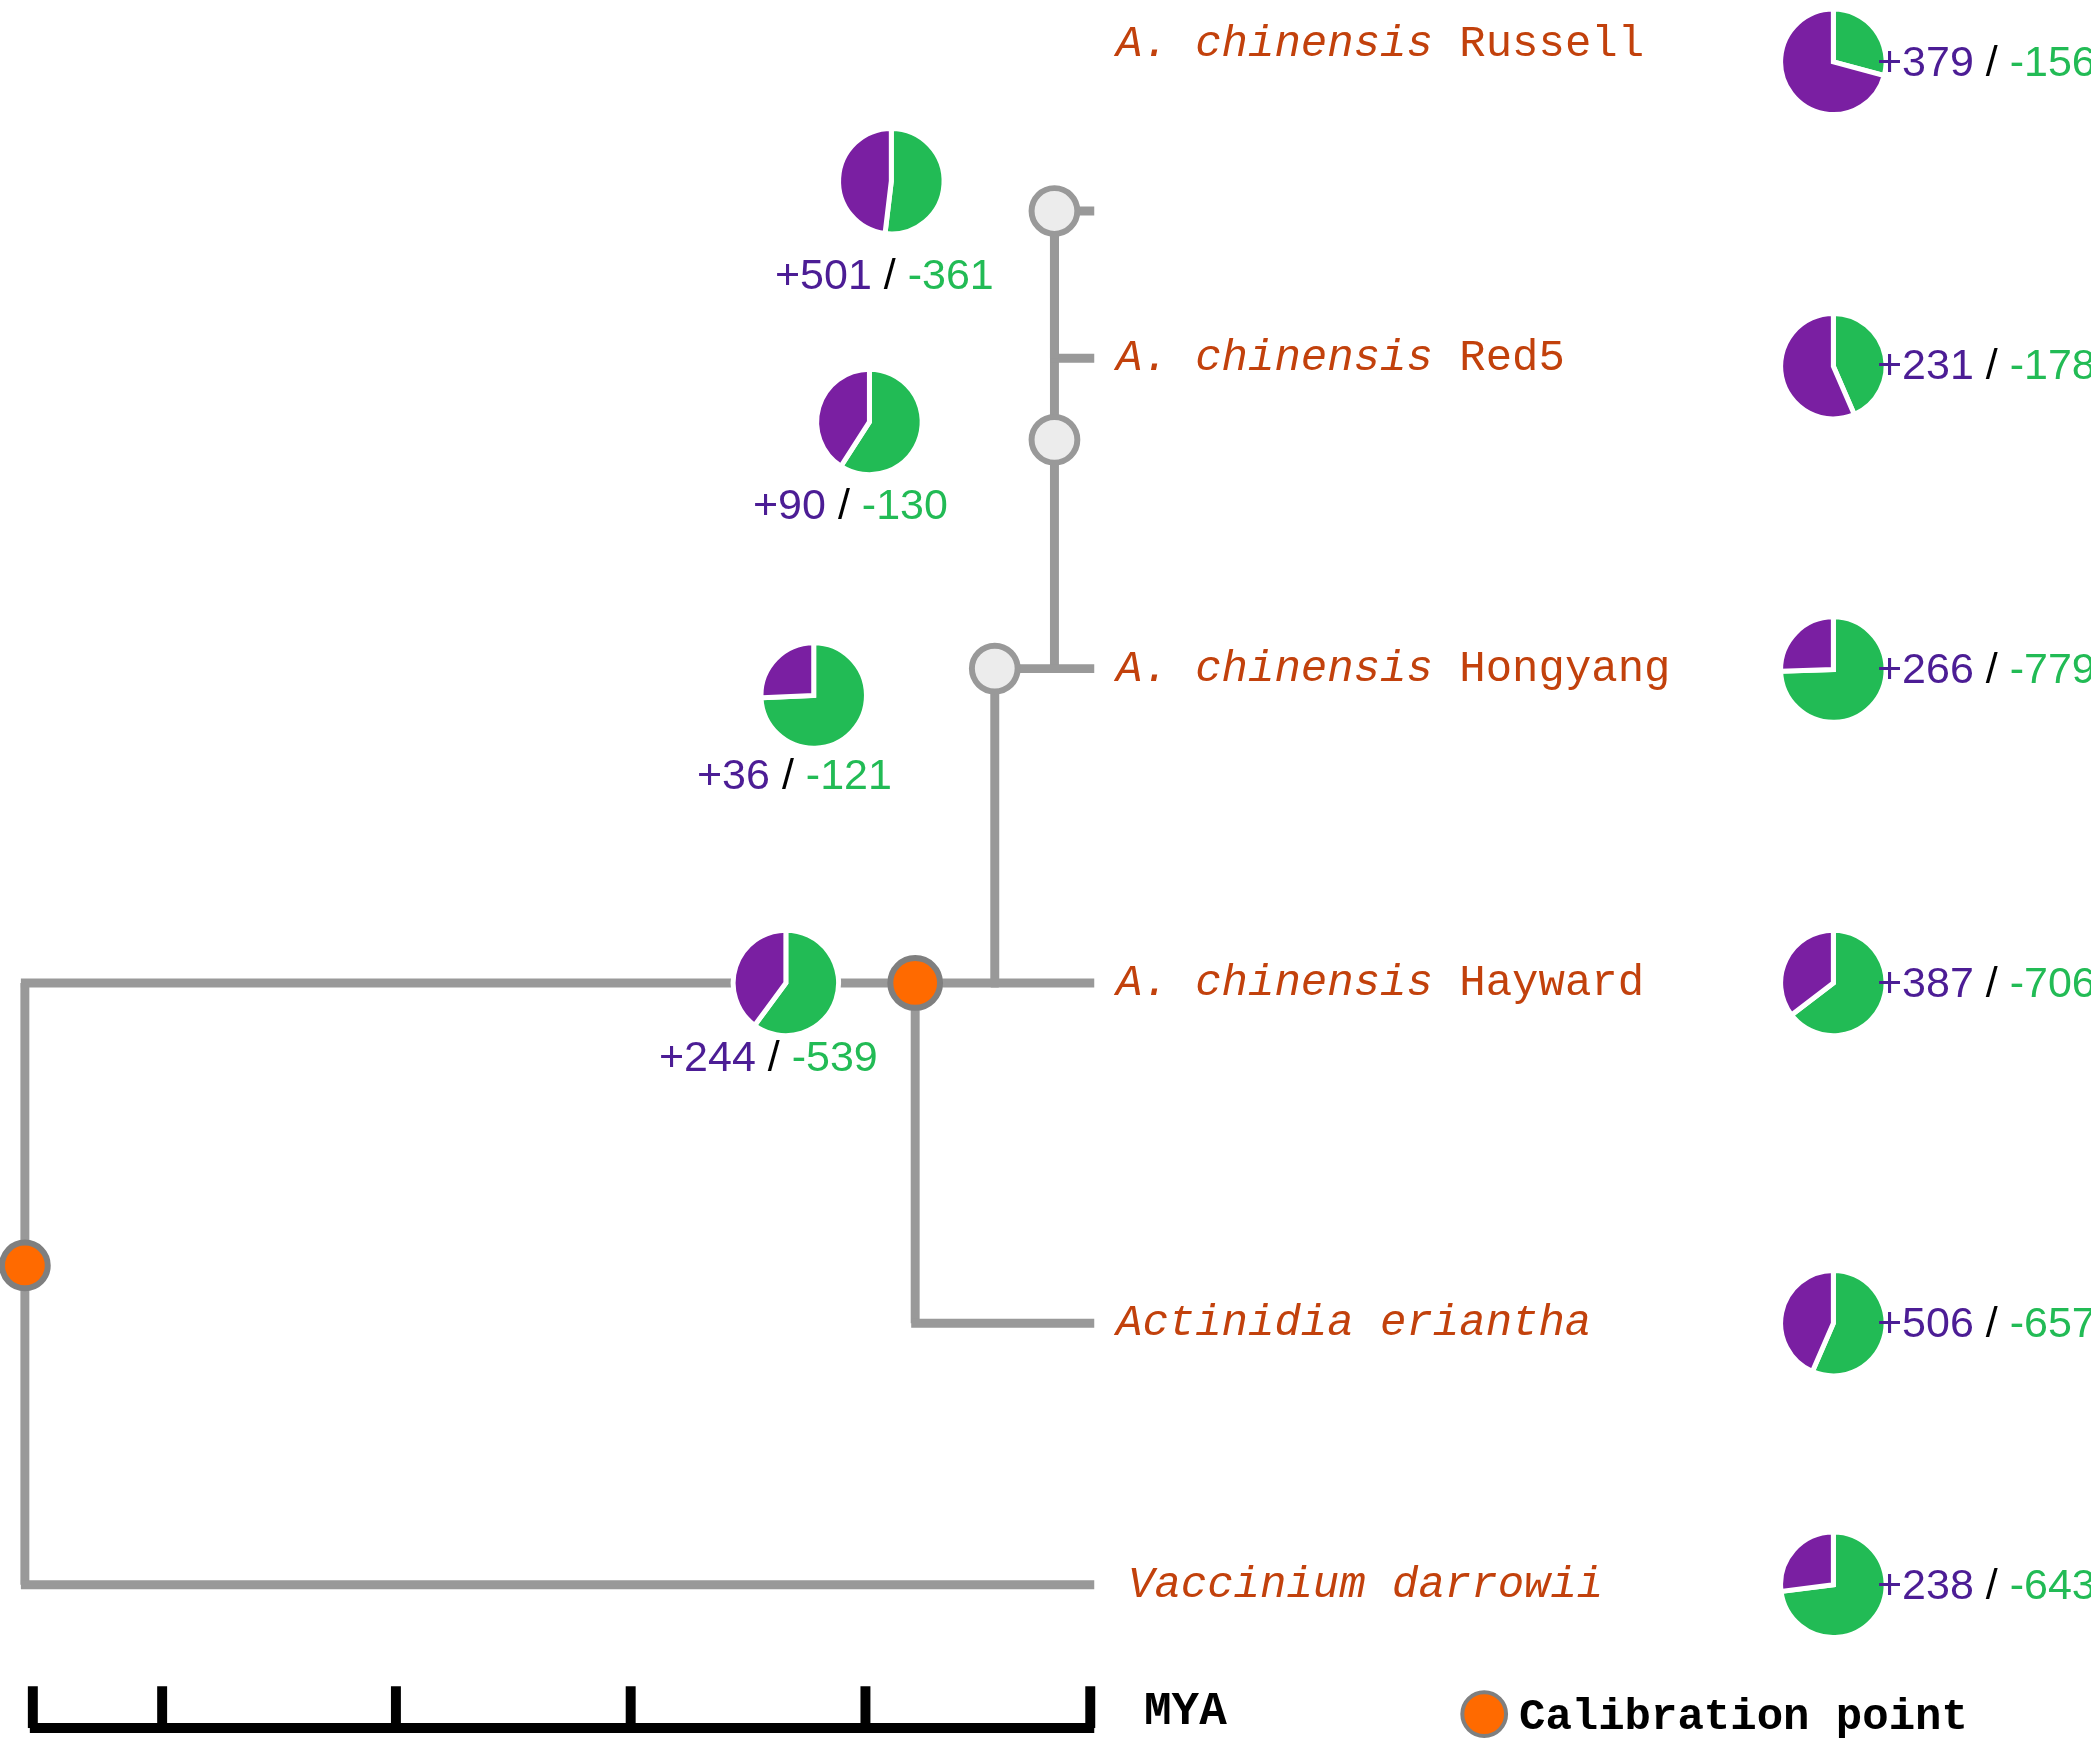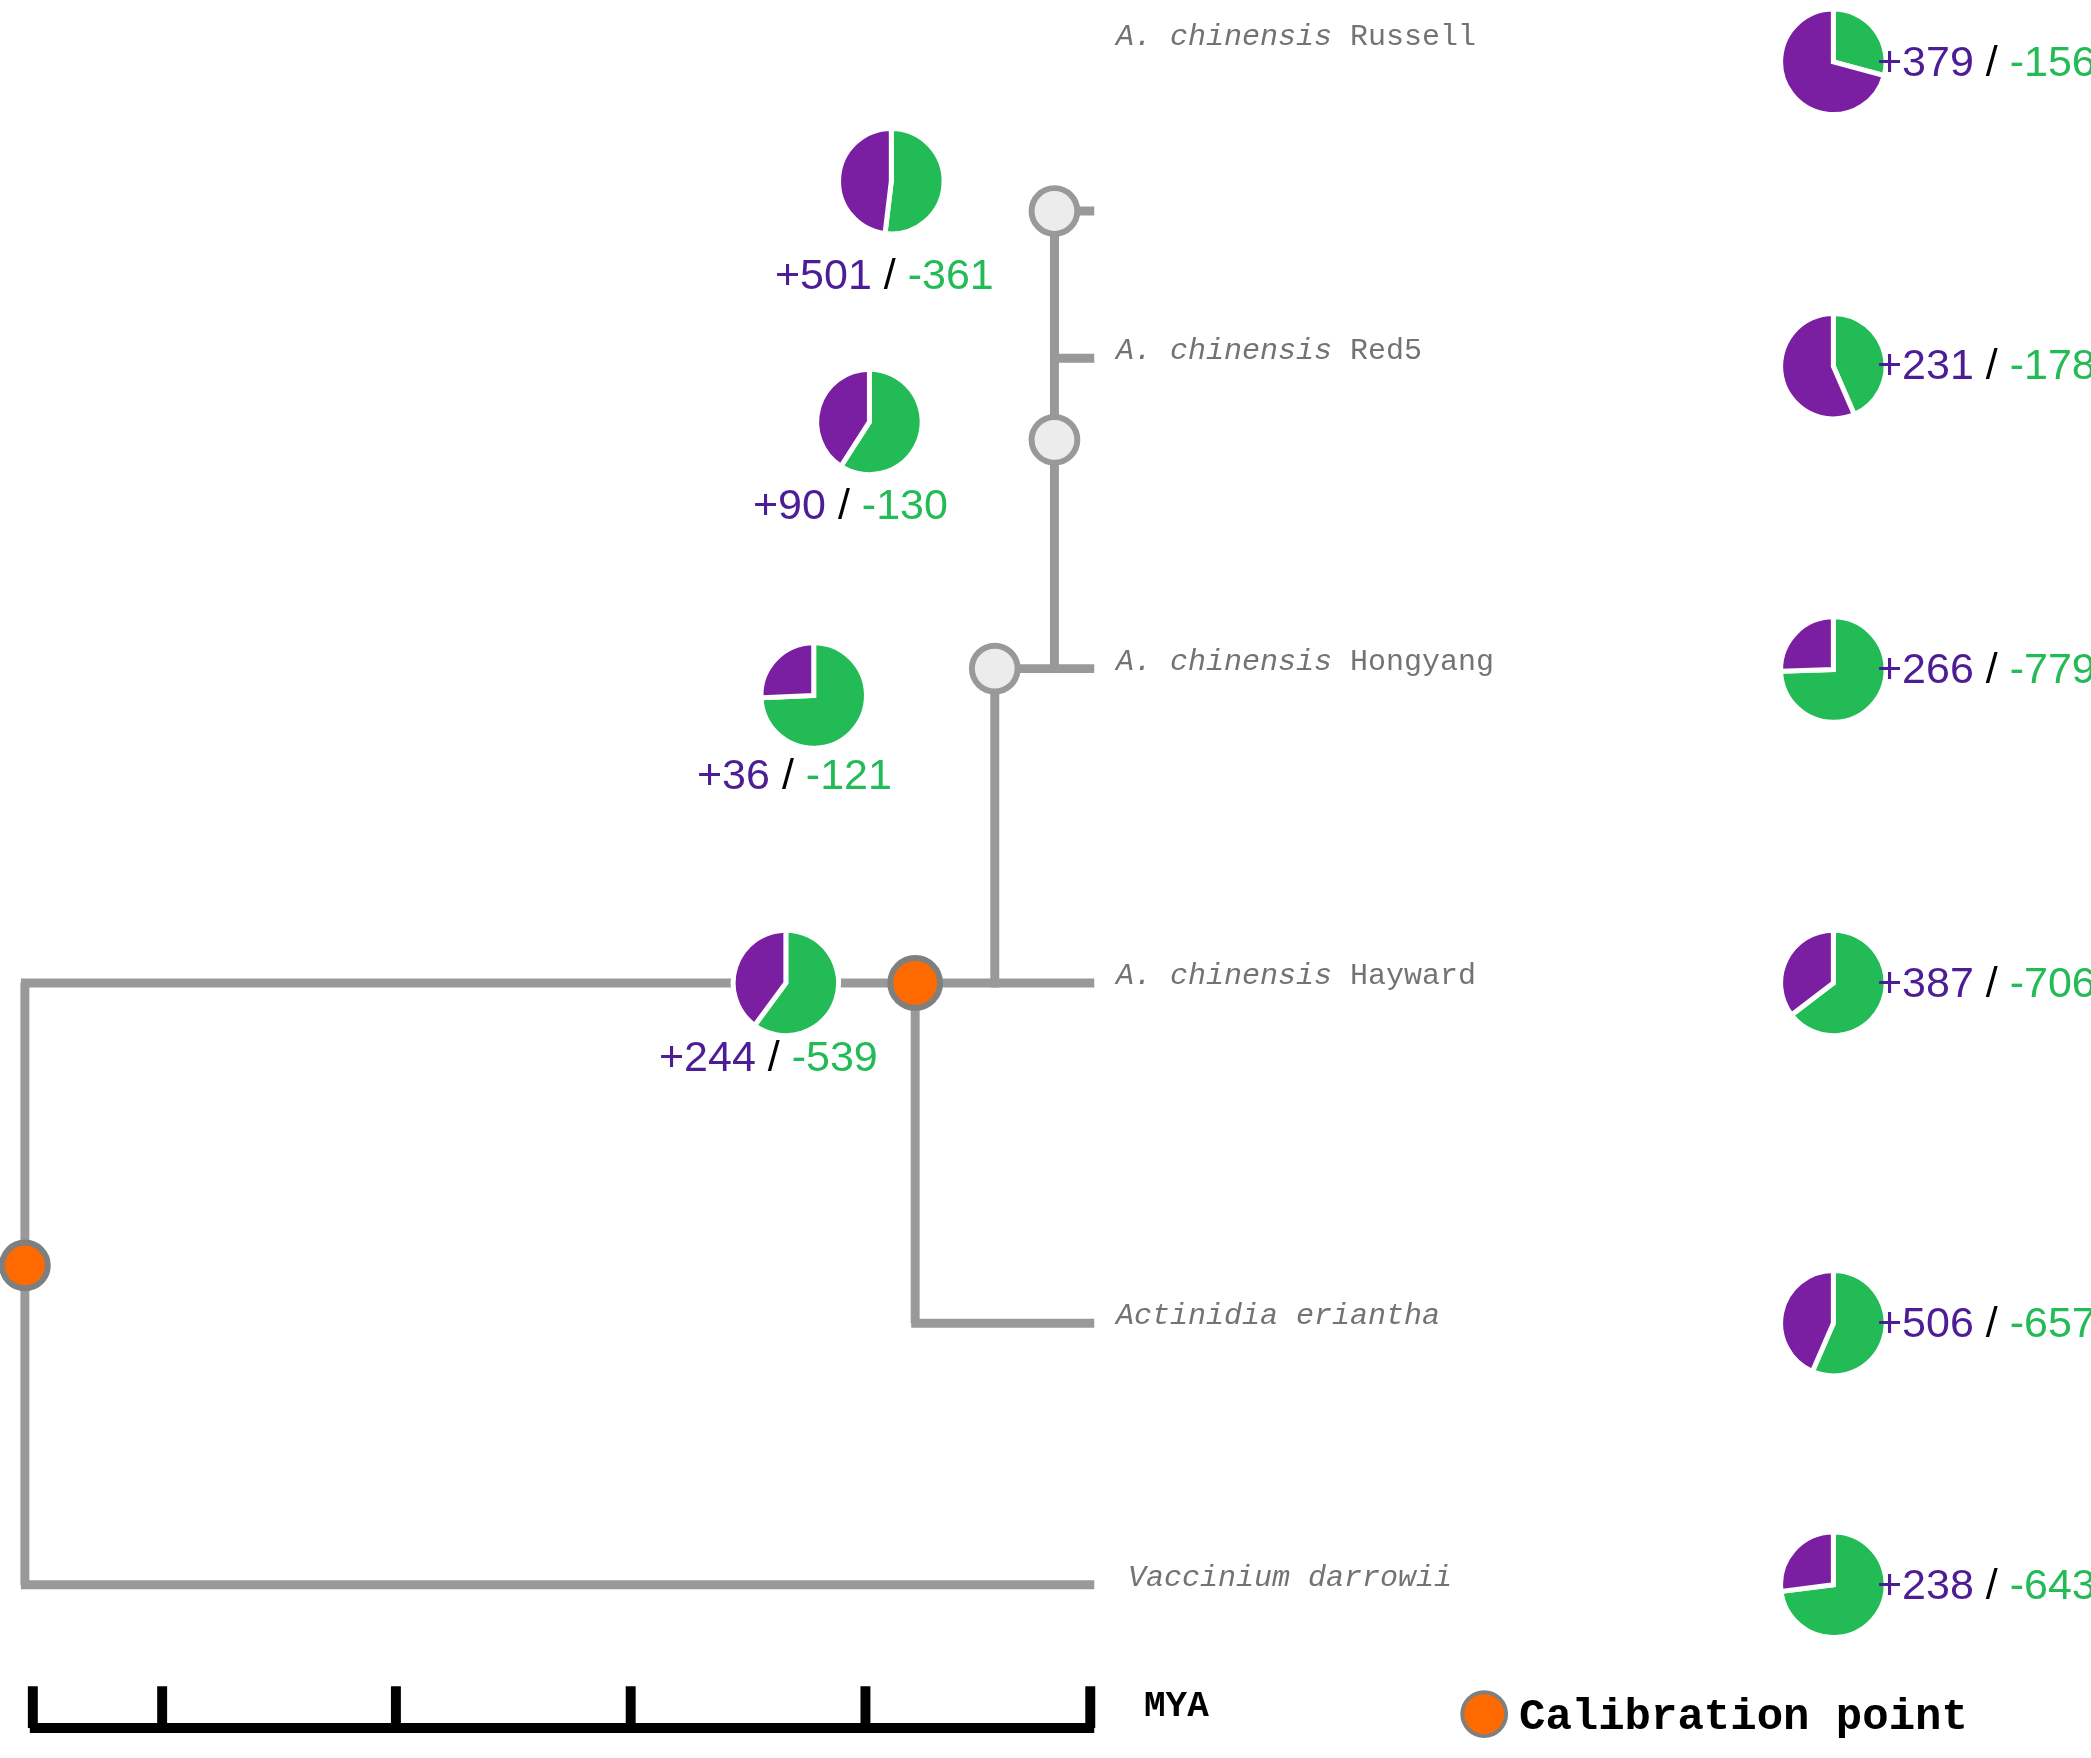--- a/index.html
+++ b/index.html
@@ -18,22 +18,22 @@
   #tree-svg {
     position: absolute;
     left: 0;
     top: 0;
     width: 2091px;
     height: 1758px;
   }
   .taxon-label {
     position: absolute;
     font-family: "Liberation Mono", "DejaVu Sans Mono", monospace;
-    font-size: 30px;
-    color: #737373;
+    font-size: 44px;
+    color: #c2410c;
     white-space: nowrap;
     line-height: 1;
   }
   .taxon-label .ital {
     font-style: italic;
   }
   .taxon-label .roman {
     font-style: normal;
   }
   .node-annot {
@@ -50,21 +50,21 @@
     position: absolute;
     font-family: "Liberation Sans", "DejaVu Sans", sans-serif;
     font-size: 43px;
     white-space: nowrap;
     line-height: 1;
   }
   .axis-label {
     position: absolute;
     font-family: "Liberation Mono", "DejaVu Sans Mono", monospace;
     font-weight: bold;
-    font-size: 36px;
+    font-size: 46px;
     color: #000000;
     white-space: nowrap;
   }
   .legend-label {
     position: absolute;
     font-family: "Liberation Mono", "DejaVu Sans Mono", monospace;
     font-weight: bold;
     font-size: 44px;
     color: #000000;
     white-space: nowrap;

